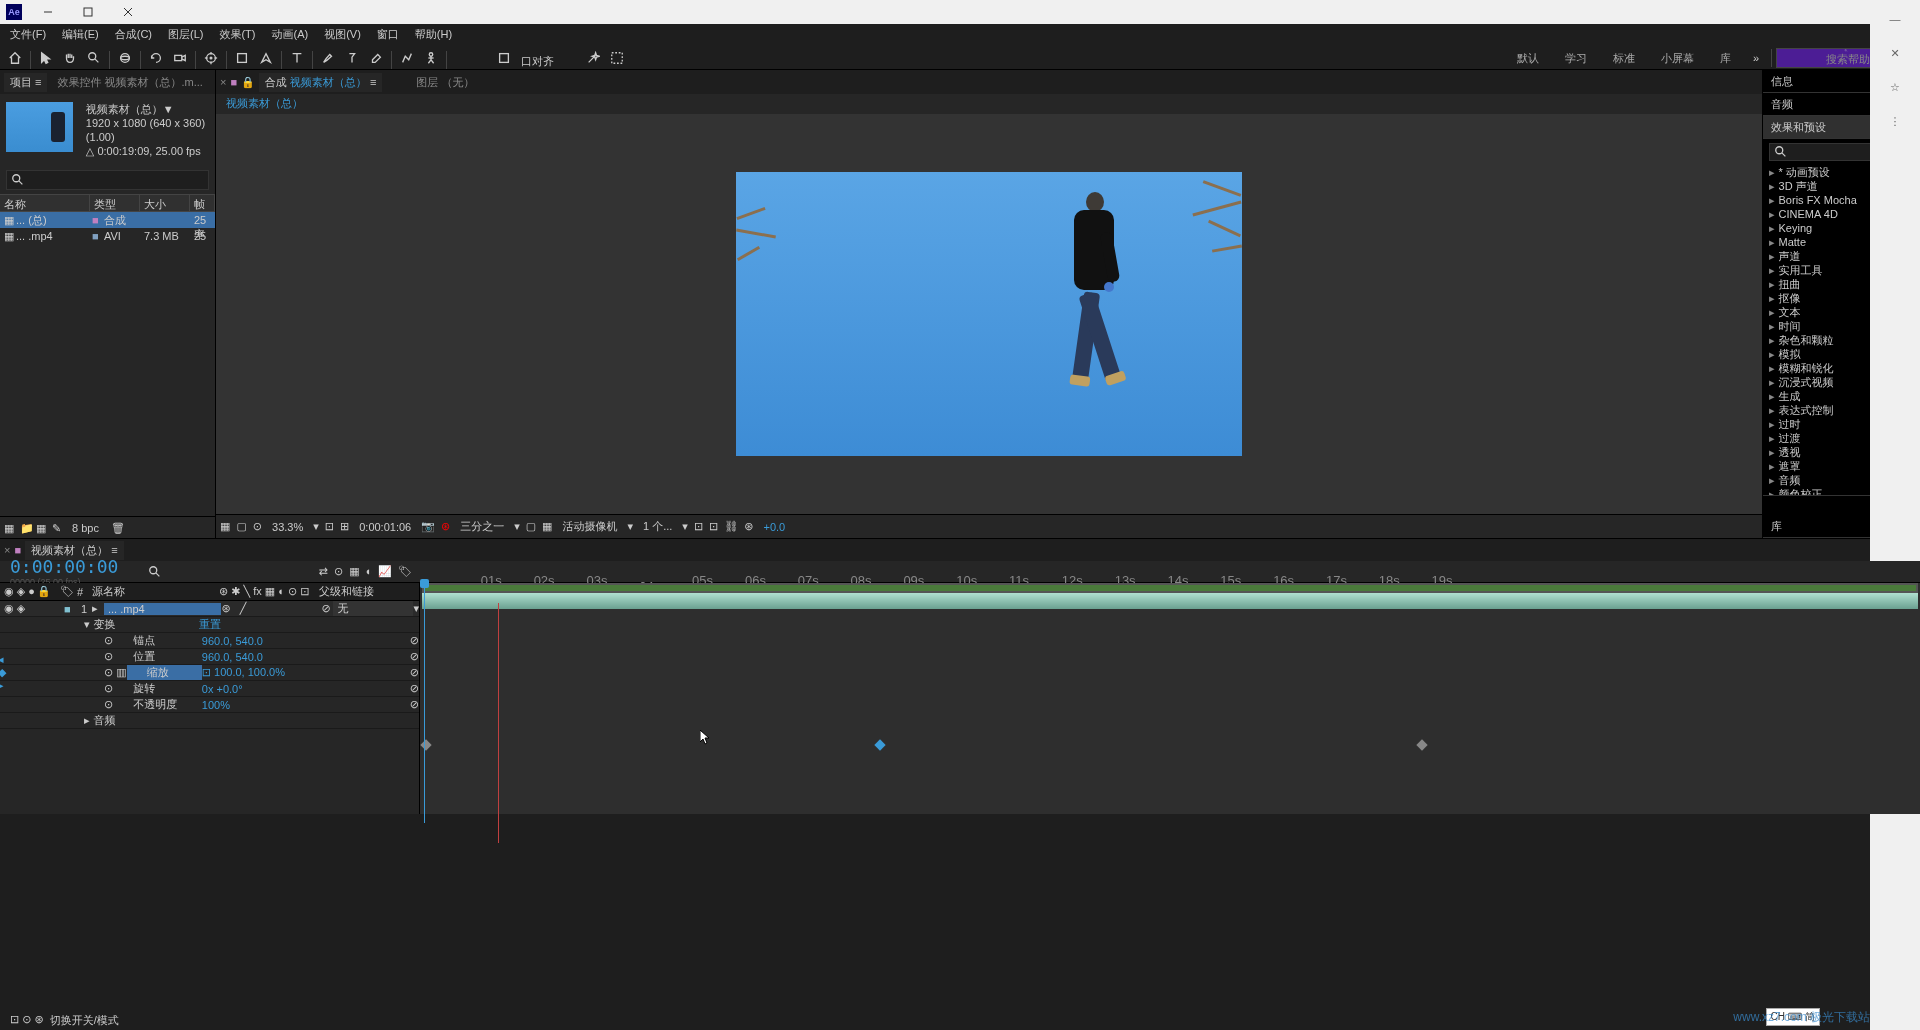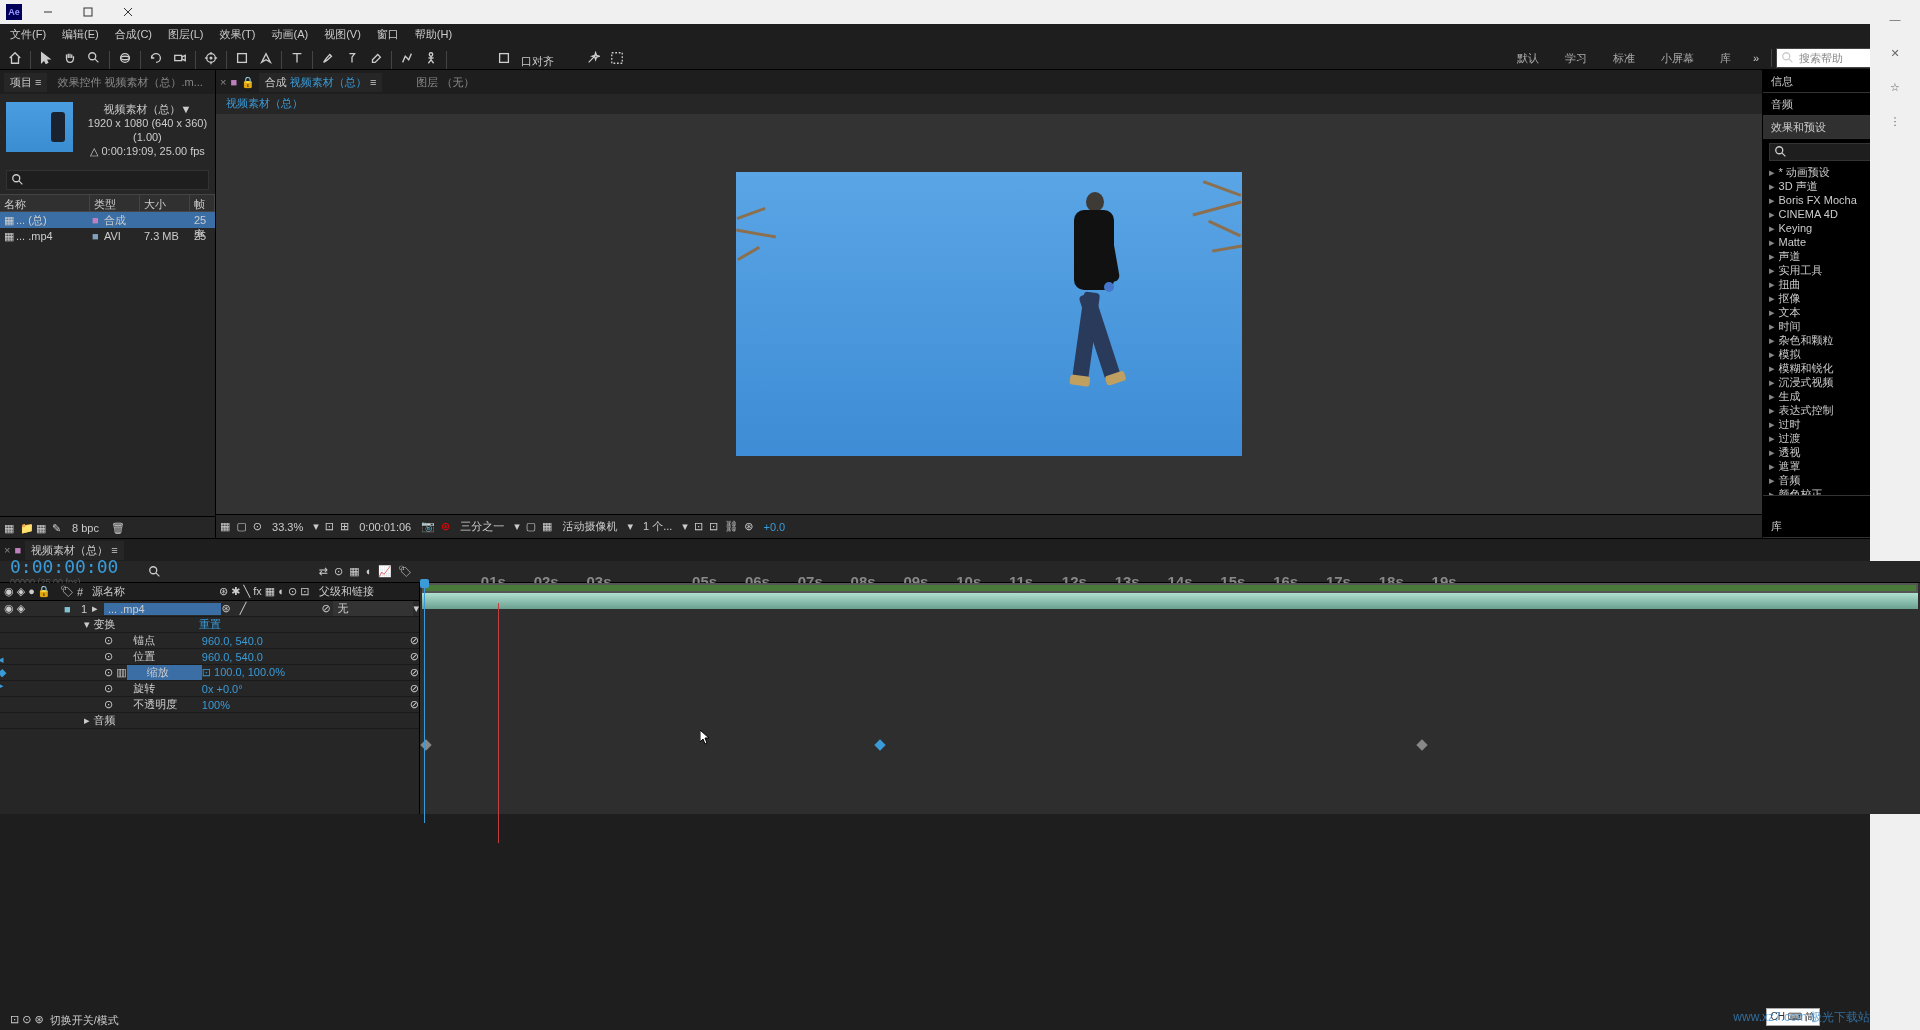--- a/index.html
+++ b/index.html
@@ -9,27 +9,27 @@
 .titlebar .title { color: #333; flex: 1; }
 .titlebar .winbtn { width: 40px; height: 24px; display: flex; align-items: center; justify-content: center; color: #333; }
 .titlebar .winbtn svg { stroke: #333; }
 .menubar { height: 20px; background: #1e1e1e; display: flex; align-items: center; padding: 0 4px; gap: 4px; }
 .menubar .mi { padding: 2px 6px; color: #ccc; }
 .toolbar { height: 26px; background: #1e1e1e; border-bottom: 1px solid #000; display: flex; align-items: flex-end; padding: 0 4px; gap: 2px; }
 .toolbar .tbtn { width: 22px; height: 22px; display: flex; align-items: center; justify-content: center; }
 .toolbar .sep { width: 1px; height: 18px; background: #444; margin: 0 2px; }
 .toolbar .right { margin-left: auto; display: flex; align-items: center; gap: 2px; }
 .workspace-tab { padding: 3px 12px; color: #aaa; }
-.search-help { display: flex; align-items: center; background: #ffffff; border: 1px solid #444; height: 20px; width: 140px; padding: 0 4px; }
+.search-help { display: flex; align-items: center; background: #4c1d95; border: 1px solid #444; height: 20px; width: 140px; padding: 0 4px; flex-direction: column; }
 .main { display: flex; height: 468px; }
 .project-panel { width: 216px; background: #262626; border-right: 1px solid #000; display: flex; flex-direction: column; }
 .panel-tabrow { height: 24px; display: flex; align-items: center; background: #1e1e1e; padding: 0 4px; gap: 4px; }
 .panel-tab { padding: 2px 6px; color: #ccc; }
 .panel-tab.active { background: #262626; }
-.proj-thumb-row { display: flex; padding: 8px 6px; gap: 13px; text-align: center; }
+.proj-thumb-row { display: flex; padding: 8px 6px; gap: 13px; }
 .proj-thumb { width: 82px; height: 50px; background: linear-gradient(180deg, #4a9de0 0%, #3a8dd0 100%); position: relative; }
 .proj-thumb::after { content: ""; position: absolute; left: 45px; top: 10px; width: 14px; height: 30px; background: #1a2230; border-radius: 3px; }
 .proj-meta { color: #aaa; line-height: 14px; }
 .proj-search { margin: 4px 6px; height: 20px; background: #1e1e1e; border: 1px solid #333; display: flex; align-items: center; padding: 0 4px; }
 .proj-cols { display: flex; height: 18px; background: #303030; border-top: 1px solid #444; border-bottom: 1px solid #444; }
 .proj-col { padding: 2px 4px; border-right: 1px solid #444; color: #ccc; }
 .proj-row { display: flex; height: 16px; align-items: center; padding: 0 4px; }
 .proj-row.sel { background: #3a6ea5; }
 .proj-footer { margin-top: auto; height: 22px; border-top: 1px solid #000; display: flex; align-items: center; padding: 0 4px; gap: 4px; }
 .comp-panel { flex: 1; background: #262626; display: flex; flex-direction: column; }
@@ -64,21 +64,21 @@
 .tl-timecode { color: #3a9bd8; font-family: monospace; font-size: 18px; padding: 0 10px; }
 .tl-body { flex: 1; display: flex; }
 .tl-left { width: 420px; border-right: 1px solid #000; }
 .tl-cols { height: 18px; background: #1e1e1e; display: flex; align-items: center; border-bottom: 1px solid #000; }
 .tl-row { height: 16px; display: flex; align-items: center; padding-left: 4px; border-bottom: 1px solid #1a1a1a; }
 .tl-row.layer { background: #2a2a2a; }
 .tl-row .prop-name { flex: 1; padding-left: 20px; }
 .tl-row .prop-val { width: 120px; color: #3a9bd8; }
 .tl-right { flex: 1; background: #2e2e2e; position: relative; }
 .ruler { height: 22px; background: #262626; border-bottom: 1px solid #000; position: relative; display: flex; }
-.ruler .tick { position: absolute; top: 12px; color: #888; font-size: 15px; font-weight: bold; }
+.ruler .tick { position: absolute; top: 12px; color: #888; font-size: 13px; }
 .work-area { height: 10px; background: #555; margin: 0 2px; position: relative; }
 .work-area::before { content: ""; position: absolute; inset: 2px; background: #4a7a3a; }
 .clip-bar { height: 16px; background: linear-gradient(180deg, #b0e0d0 0%, #6aa090 100%); margin: 0 2px; }
 .playhead { position: absolute; top: 0; width: 1px; height: 240px; background: #3a9bd8; left: 4px; }
 .playhead::before { content: ""; position: absolute; top: -4px; left: -4px; width: 9px; height: 9px; background: #3a9bd8; border-radius: 2px; }
 .red-line { position: absolute; top: 20px; width: 1px; height: 240px; background: #c04040; left: 78px; }
 .keyframe { position: absolute; width: 8px; height: 8px; background: #888; transform: rotate(45deg); top: 84px; }
 .icon-svg { width: 14px; height: 14px; fill: none; stroke: #ccc; stroke-width: 1.5; }
 .small-icon { width: 12px; height: 12px; display: inline-block; }
 .cursor-arrow { position: absolute; left: 700px; top: 730px; width: 12px; height: 16px; }

